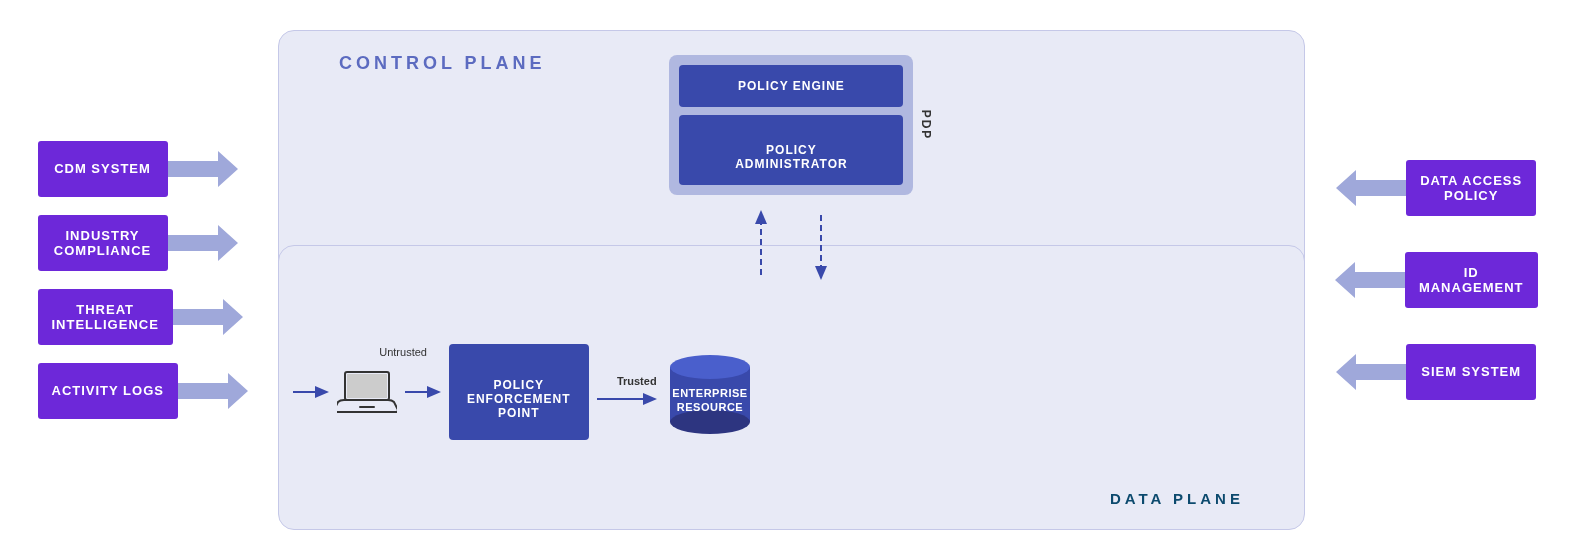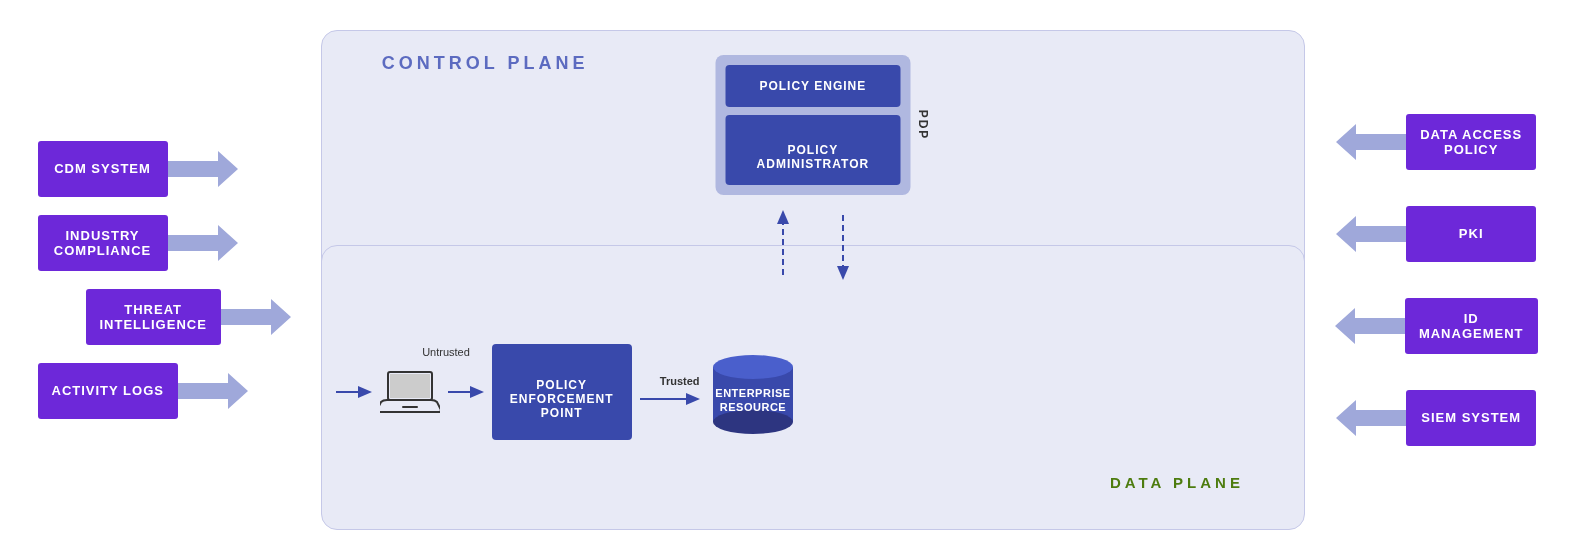--- a/index.html
+++ b/index.html
@@ -123,26 +123,26 @@
       top: 230px;
       left: 30px;
       right: 30px;
       bottom: 15px;
       background: #e8eaf6;
       border-radius: 16px;
       border: 1.5px solid #c5c8e8;
     }
     .data-plane-label {
       position: absolute;
-      bottom: 38px;
+      bottom: 22px;
       right: 60px;
       font-size: 15px;
       font-weight: bold;
       letter-spacing: 4px;
-      color: #4d7c0f;
+      color: #0c4a6e;
     }
     .pdp-box {
       background: #3949ab;
       color: #fff;
       font-size: 12px;
       font-weight: bold;
       letter-spacing: 1px;
       text-align: center;
       padding: 14px 10px;
       border-radius: 4px;
@@ -196,21 +196,21 @@
 COMPLIANCE</span>
       </div>
       <div class="arrow-right">
         <svg viewBox="0 0 70 40" xmlns="http://www.w3.org/2000/svg">
           <polygon points="0,12 50,12 50,2 70,20 50,38 50,28 0,28" fill="#9fa8da"></polygon>
         </svg>
       </div>
     </div>
 
     <div class="left-item">
-      <div class="dark-box" style="white-space:pre-line;margin-left:48px;">
+      <div class="dark-box" style="white-space:pre-line;">
         <span>THREAT
 INTELLIGENCE</span>
       </div>
       <div class="arrow-right">
         <svg viewBox="0 0 70 40" xmlns="http://www.w3.org/2000/svg">
           <polygon points="0,12 50,12 50,2 70,20 50,38 50,28 0,28" fill="#9fa8da"></polygon>
         </svg>
       </div>
     </div>
 
@@ -229,21 +229,21 @@
   <div class="center-area">
 
     <div class="control-plane">
       <span class="control-plane-label">CONTROL PLANE</span>
     </div>
 
     <div class="data-plane">
       <span class="data-plane-label">DATA PLANE</span>
     </div>
 
-    <div style="position:absolute; top:40px; left:50%; transform:translateX(-50%); width:195px;">
+    <div style="position:absolute; top:40px; left:50%; transform:translateX(-50%); width:244px;">
       <div style="position:relative; background:#b0b8e0; border-radius:8px; padding:10px; display:flex; flex-direction:column; gap:8px;">
         <div class="pdp-box">
           <span>POLICY ENGINE</span>
         </div>
         <div class="pdp-box" style="white-space:pre-line;">
           <span>POLICY
 ADMINISTRATOR</span>
         </div>
 
         <div style="position:absolute; right:-28px; top:50%; transform:translateY(-50%) rotate(90deg); font-size:12px; font-weight:bold; letter-spacing:2px; color:#333; white-space:nowrap;">PDP</div>
@@ -329,30 +329,20 @@
         <span>DATA ACCESS
 POLICY</span>
       </div>
       <div class="arrow-left">
         <svg viewBox="0 0 70 40" xmlns="http://www.w3.org/2000/svg">
           <polygon points="70,12 20,12 20,2 0,20 20,38 20,28 70,28" fill="#9fa8da"></polygon>
         </svg>
       </div>
     </div>
 
-    <div class="right-item">
-      <div class="dark-box">
-        <span>PKI</span>
-      </div>
-      <div class="arrow-left">
-        <svg viewBox="0 0 70 40" xmlns="http://www.w3.org/2000/svg">
-          <polygon points="70,12 20,12 20,2 0,20 20,38 20,28 70,28" fill="#9fa8da"></polygon>
-        </svg>
-      </div>
-    </div>
 
     <div class="right-item">
       <div class="dark-box" style="white-space:pre-line;">
         <span>ID
 MANAGEMENT</span>
       </div>
       <div class="arrow-left">
         <svg viewBox="0 0 70 40" xmlns="http://www.w3.org/2000/svg">
           <polygon points="70,12 20,12 20,2 0,20 20,38 20,28 70,28" fill="#9fa8da"></polygon>
         </svg>

